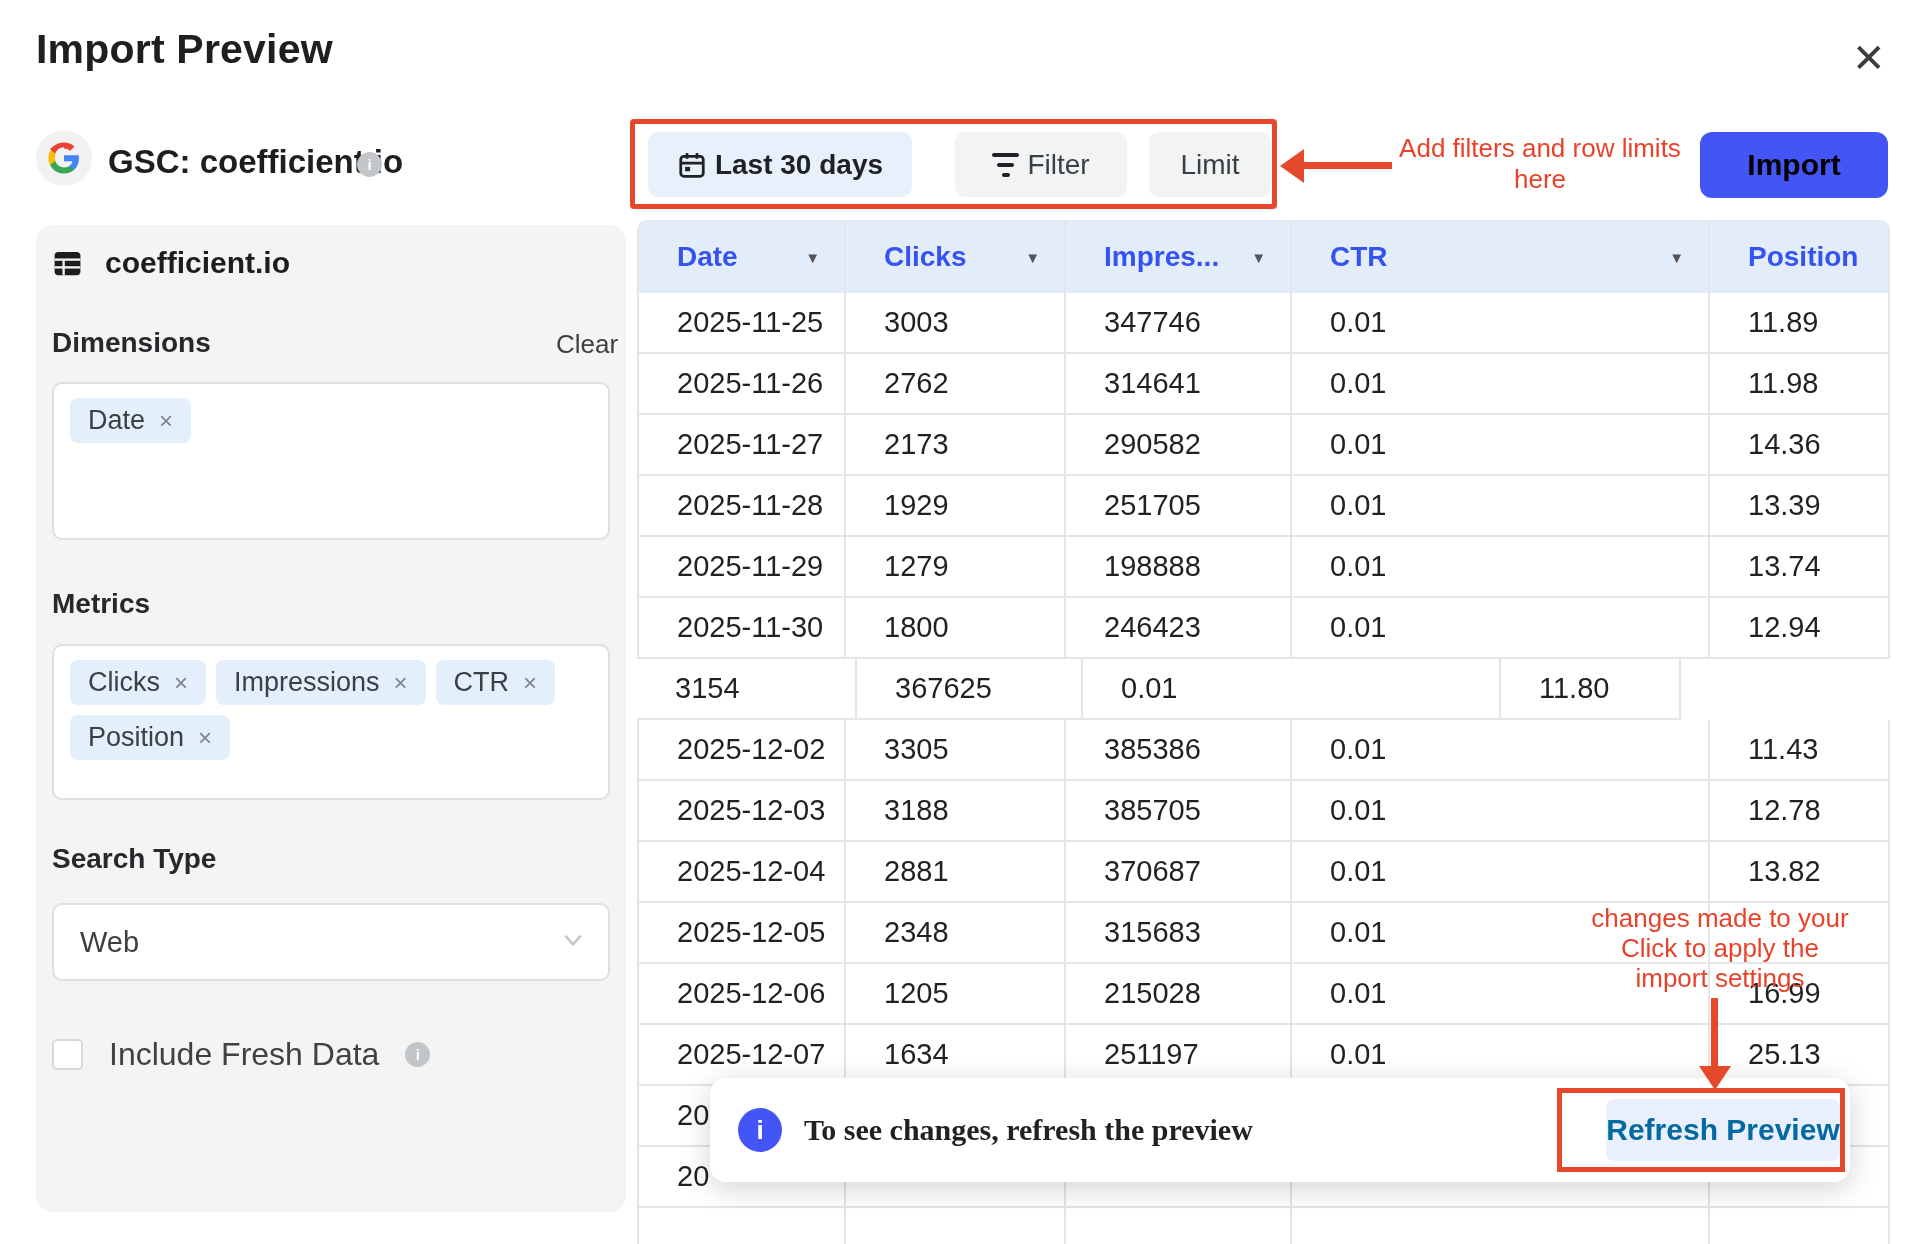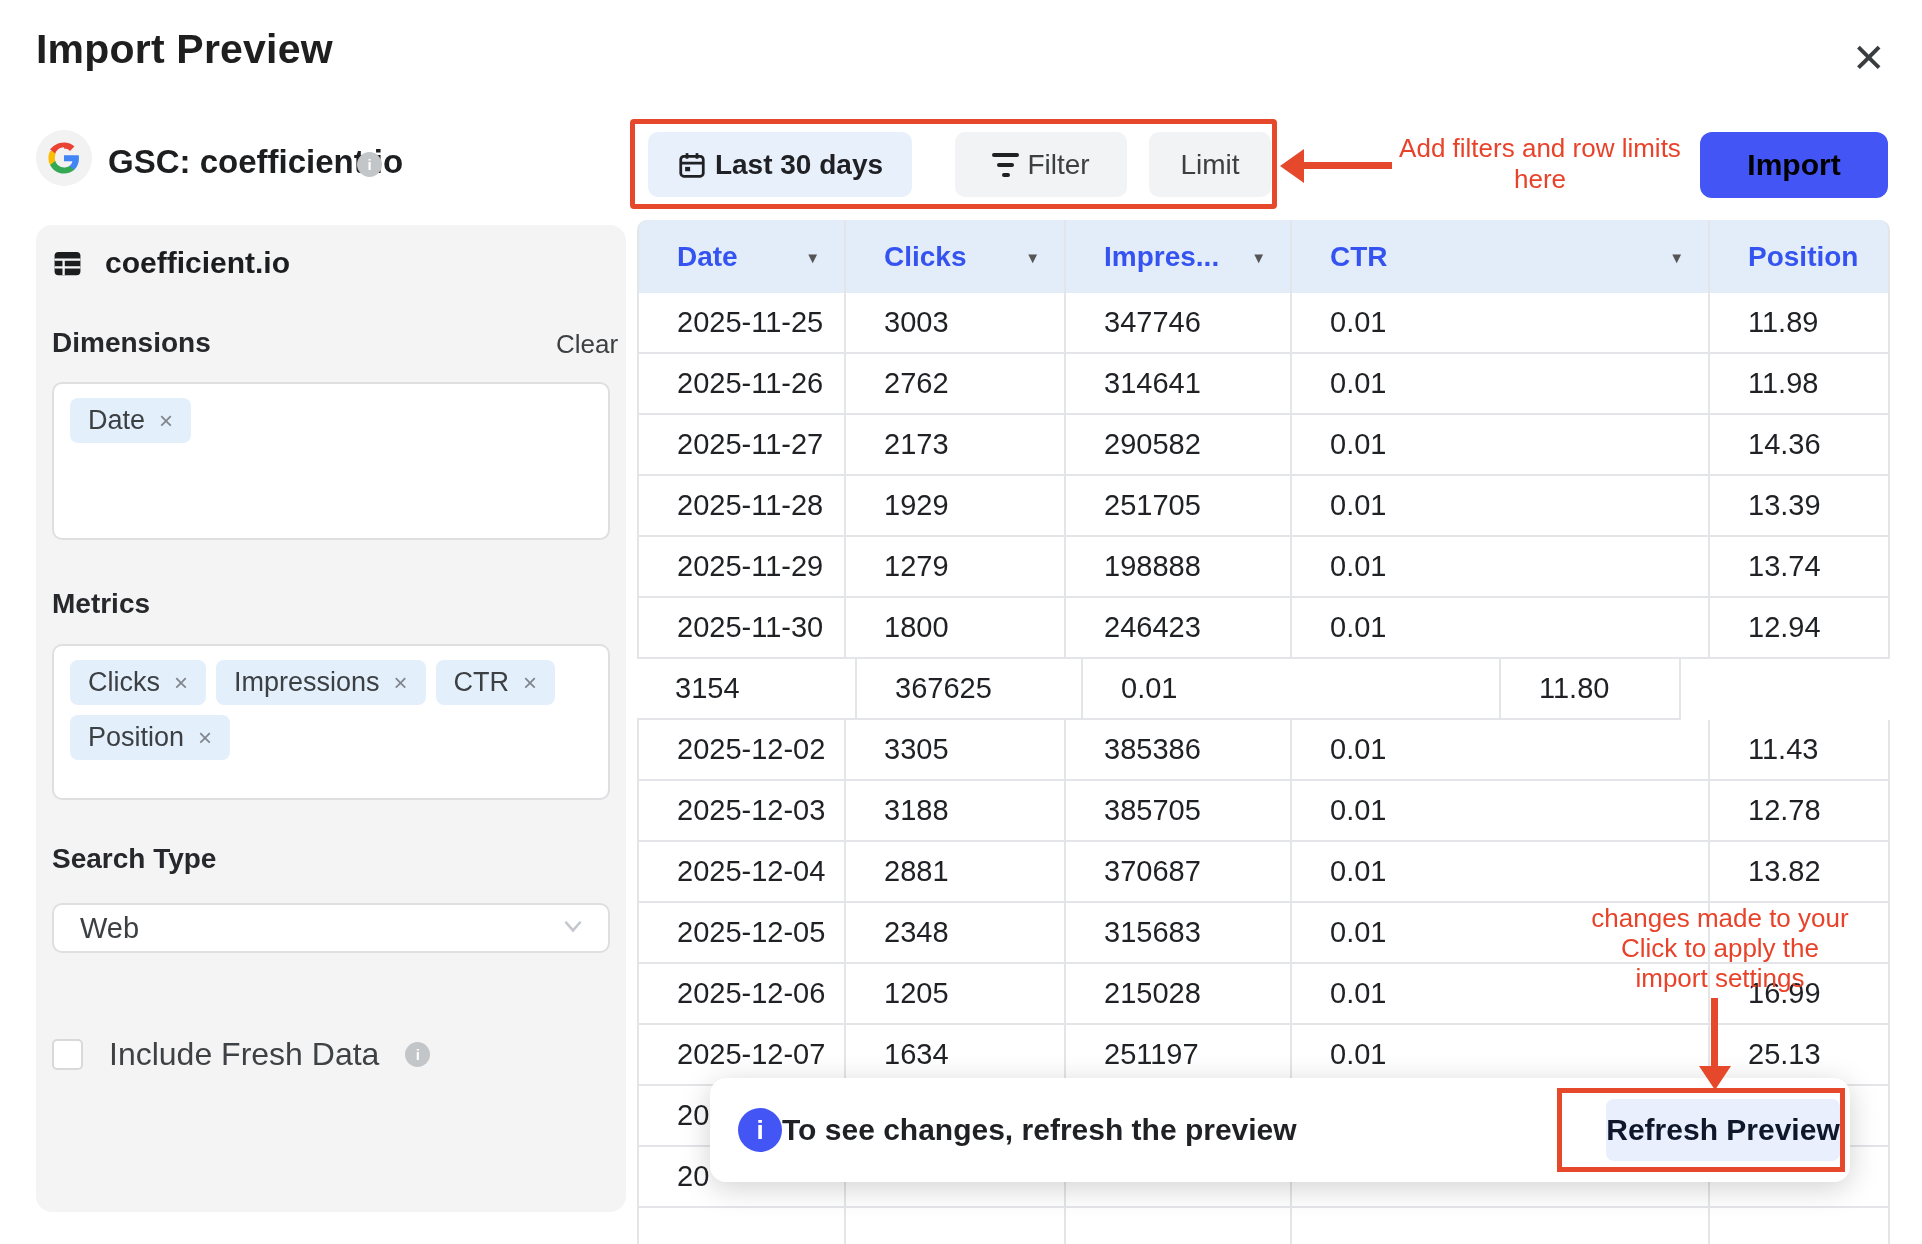--- a/index.html
+++ b/index.html
@@ -51,21 +51,21 @@
   .clear-link{left:556px;top:329px;font-size:26px;color:#3c4043;cursor:pointer;}
   .white-box{left:52px;width:558px;background:#fff;border:2px solid #dddfe1;border-radius:10px;box-sizing:border-box;
     padding:14px 16px;display:flex;flex-wrap:wrap;gap:10px;align-content:flex-start;}
   .box-dims{top:382px;height:158px;}
   .lbl-metrics{left:52px;top:588px;}
   .box-metrics{top:644px;height:156px;}
   .chip{height:45px;background:#e4effc;border-radius:8px;display:inline-flex;align-items:center;
     gap:14px;padding:0 18px;font-size:27px;color:#3c4043;cursor:default;}
   .chip .x{color:#80868b;font-size:24px;cursor:pointer;}
   .lbl-search{left:52px;top:843px;}
-  .select{left:52px;top:903px;width:558px;height:50px;background:#fff;border:2px solid #dddfe1;border-radius:10px;
+  .select{left:52px;top:903px;width:558px;height:78px;background:#fff;border:2px solid #dddfe1;border-radius:10px;
     box-sizing:border-box;display:flex;align-items:center;padding:0 22px 0 26px;font-size:29px;color:#3c4043;cursor:pointer;}
   .select .chev{margin-left:auto;color:#c4c8cc;font-size:26px;}
   .fresh-row{left:52px;top:1036px;display:flex;align-items:center;gap:26px;}
   .checkbox{width:31px;height:31px;background:#fff;border:2.5px solid #d7d9db;border-radius:5px;box-sizing:border-box;cursor:pointer;}
   .fresh-label{font-size:32px;font-weight:400;color:#3f4245;}
 
   
   .tbl{left:637px;top:220px;width:1253px;}
   .trow{display:flex;}
   .tc{box-sizing:border-box;border-right:2px solid #e3e5e8;border-bottom:2px solid #e3e5e8;
@@ -84,25 +84,25 @@
   
   .note2{left:1560px;top:903px;width:320px;text-align:center;color:#e8432a;font-size:26px;line-height:30px;font-weight:500;z-index:5;}
   .arrow-down-line{left:1711px;top:998px;width:7px;height:70px;background:#e5482b;z-index:5;}
   .arrow-down-head{left:1699px;top:1066px;width:0;height:0;border-left:16px solid transparent;
     border-right:16px solid transparent;border-top:24px solid #e5482b;z-index:5;}
 
   .toast{left:710px;top:1078px;width:1140px;height:104px;background:#fff;border-radius:16px;z-index:4;
     box-shadow:0 6px 30px rgba(0,0,0,.18);display:flex;align-items:center;}
   .toast-ico{width:44px;height:44px;border-radius:50%;background:#4356f5;color:#fff;margin-left:28px;
     display:flex;align-items:center;justify-content:center;font-size:26px;font-weight:700;font-style:normal;}
-  .toast-msg{font-size:30px;font-weight:600;color:#1f2124;}
+  .toast-msg{margin-left:22px;font-size:30px;font-weight:600;color:#1f2124;font-family:Liberation Serif, serif;}
   .refresh-outline{position:absolute;right:5px;top:10px;width:288px;height:84px;border:5px solid #e5482b;
     box-sizing:border-box;display:flex;align-items:center;justify-content:center;}
   .refresh-btn{width:264px;height:62px;background:#e9effc;border-radius:8px;display:flex;align-items:center;
-    justify-content:center;color:#0f172a;font-size:30px;font-weight:700;cursor:pointer;margin-left:44px;}
+    justify-content:center;color:#0369a1;font-size:30px;font-weight:700;cursor:pointer;margin-left:44px;}
 </style>
 </head>
 <body>
 
 <div class="abs page-title">Import Preview</div>
 <div class="abs close-x">✕</div>
 
 <div class="abs gsc-logo">
   <svg width="34" height="34" viewBox="0 0 48 48">
     <path fill="#4285F4" d="M45.12 24.5c0-1.56-.14-3.06-.4-4.5H24v8.51h11.84c-.51 2.75-2.06 5.08-4.39 6.64v5.52h7.11c4.16-3.83 6.56-9.47 6.56-16.17z"></path>

